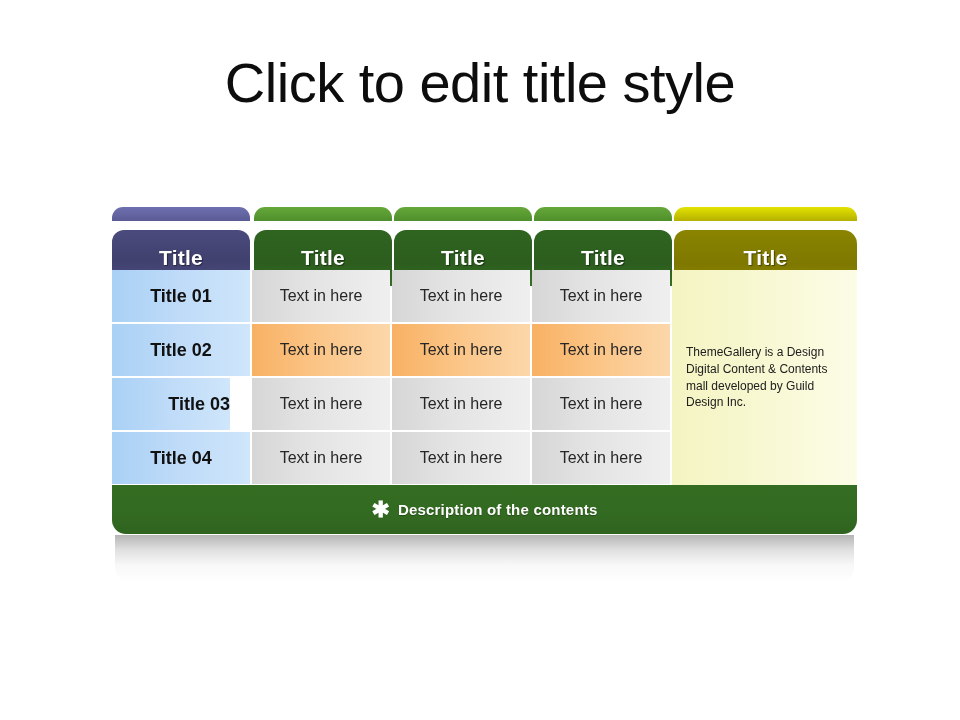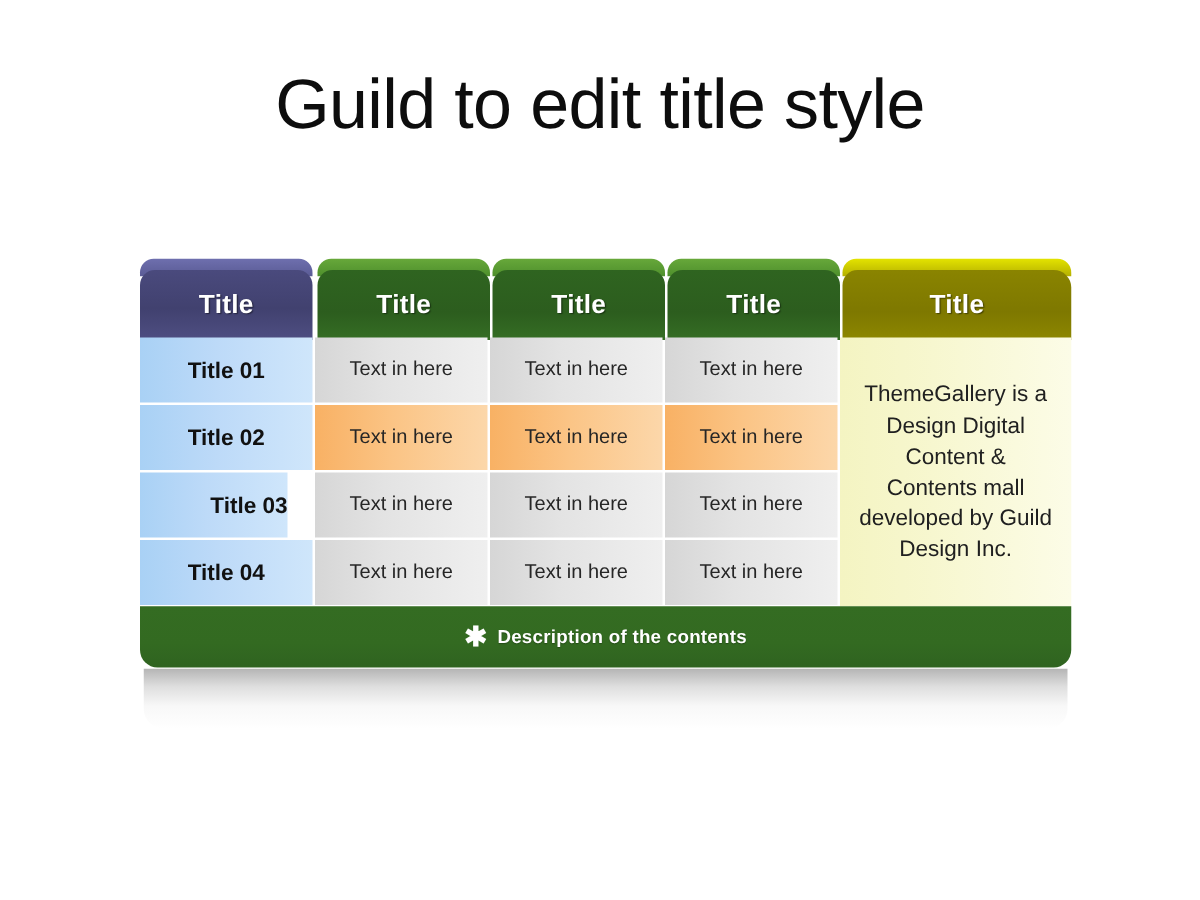--- a/index.html
+++ b/index.html
@@ -63,21 +63,21 @@
     left: 0;
     top: 0;
     width: 100%;
     height: 14px;
     border-top-left-radius: 11px;
     border-top-right-radius: 11px;
   }
   .tab-body {
     position: absolute;
     left: 0;
-    top: 9px;
+    top: 23px;
     width: 100%;
     height: 56px;
     border-top-left-radius: 12px;
     border-top-right-radius: 12px;
     display: flex;
     align-items: center;
     justify-content: center;
   }
   .tab-label {
     font-size: 21px;
@@ -148,24 +148,23 @@
     top: 0;
     width: 185px;
     height: 215px;
     background: linear-gradient(90deg,#f4f4c2 0%, #f7f7cf 40%, #fcfce7 100%);
     box-sizing: border-box;
     padding: 0 14px;
     display: flex;
     align-items: center;
   }
   .side-panel-text {
-    font-size: 18px;
+    font-size: 12px;
     line-height: 1.38;
     color: #202020;
-    text-align: center;
   }
 
   
   .footer {
     position: absolute;
     left: 0;
     top: 278px;
     width: 745px;
     height: 49px;
     background: linear-gradient(180deg,#346c22 0%, #336a21 60%, #2f6320 100%);
@@ -200,21 +199,21 @@
     background: linear-gradient(180deg, rgba(120,120,120,0.55) 0%, rgba(160,160,160,0.34) 30%, rgba(210,210,210,0.16) 62%, rgba(255,255,255,0) 100%);
     border-bottom-left-radius: 16px;
     border-bottom-right-radius: 16px;
   }
 </style>
 </head>
 <body>
 
 <div class="slide">
 
-  <div class="slide-title">Guild to edit title style</div>
+  <div class="slide-title">Click to edit title style</div>
 
   <div class="diagram">
 
     <div class="tabs">
 
       <div class="tab tab-purple" style="left:0px; width:138px;">
         <div class="tab-cap"></div>
         <div class="tab-body">
           <span class="tab-label">Title</span>
         </div>

